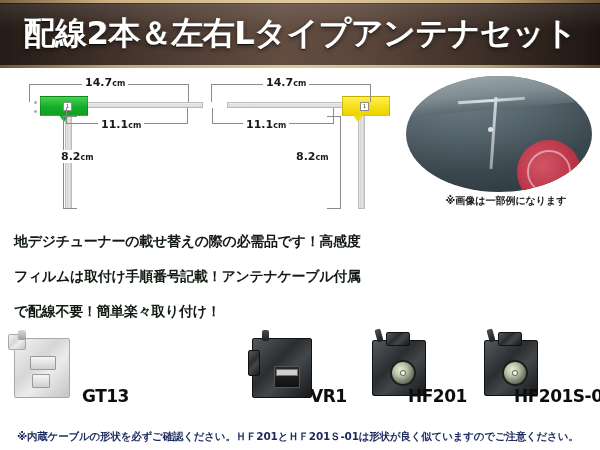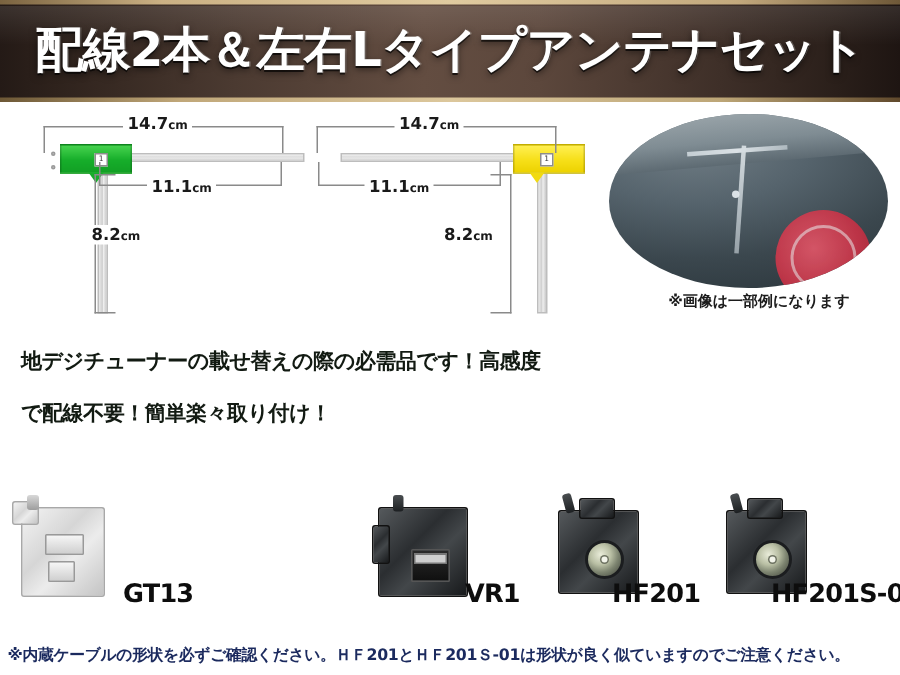--- a/index.html
+++ b/index.html
@@ -217,21 +217,21 @@
     background:linear-gradient(180deg,#d8d8d8,#9d9d9d);
     border-radius:2px;
   }
   .cable-dark{background:linear-gradient(180deg,#4a4e51,#1c1f21);}
 
   
   .footnote{
     position:absolute;left:0;top:424px;width:600px;height:26px;
     background:#ffffff;
     display:flex;align-items:center;
-    padding-left:5px;box-sizing:border-box;
+    padding-left:17px;box-sizing:border-box;
   }
   .footnote span{
     font-size:10.5px;font-weight:bold;color:#1b2a5e;
     white-space:nowrap;letter-spacing:-0.2px;
   }
 </style>
 </head>
 <body>
 
 <div id="page">
@@ -293,20 +293,21 @@
       <div class="photo-ant-v"></div>
       <div class="photo-ant-dot"></div>
       <div class="photo-sticker"></div>
     </div>
   </div>
 
   <div class="photo-caption">※画像は一部例になります</div>
 
   <div class="features">
     <p>地デジチューナーの載せ替えの際の必需品です！高感度</p>
+    <p>フィルムは取付け手順番号記載！アンテナケーブル付属</p>
     <p>で配線不要！簡単楽々取り付け！</p>
   </div>
 
   <div class="connectors">
 
     <div class="conn-item" style="left:8px;width:112px;">
       <div class="conn-img" style="width:72px;height:70px;">
         <div class="plug plug-gray" style="left:6px;top:6px;width:56px;height:60px;"></div>
         <div class="plug plug-gray" style="left:0px;top:2px;width:18px;height:16px;"></div>
         <div class="plug-face plug-face-light" style="left:22px;top:24px;width:26px;height:14px;"></div>

